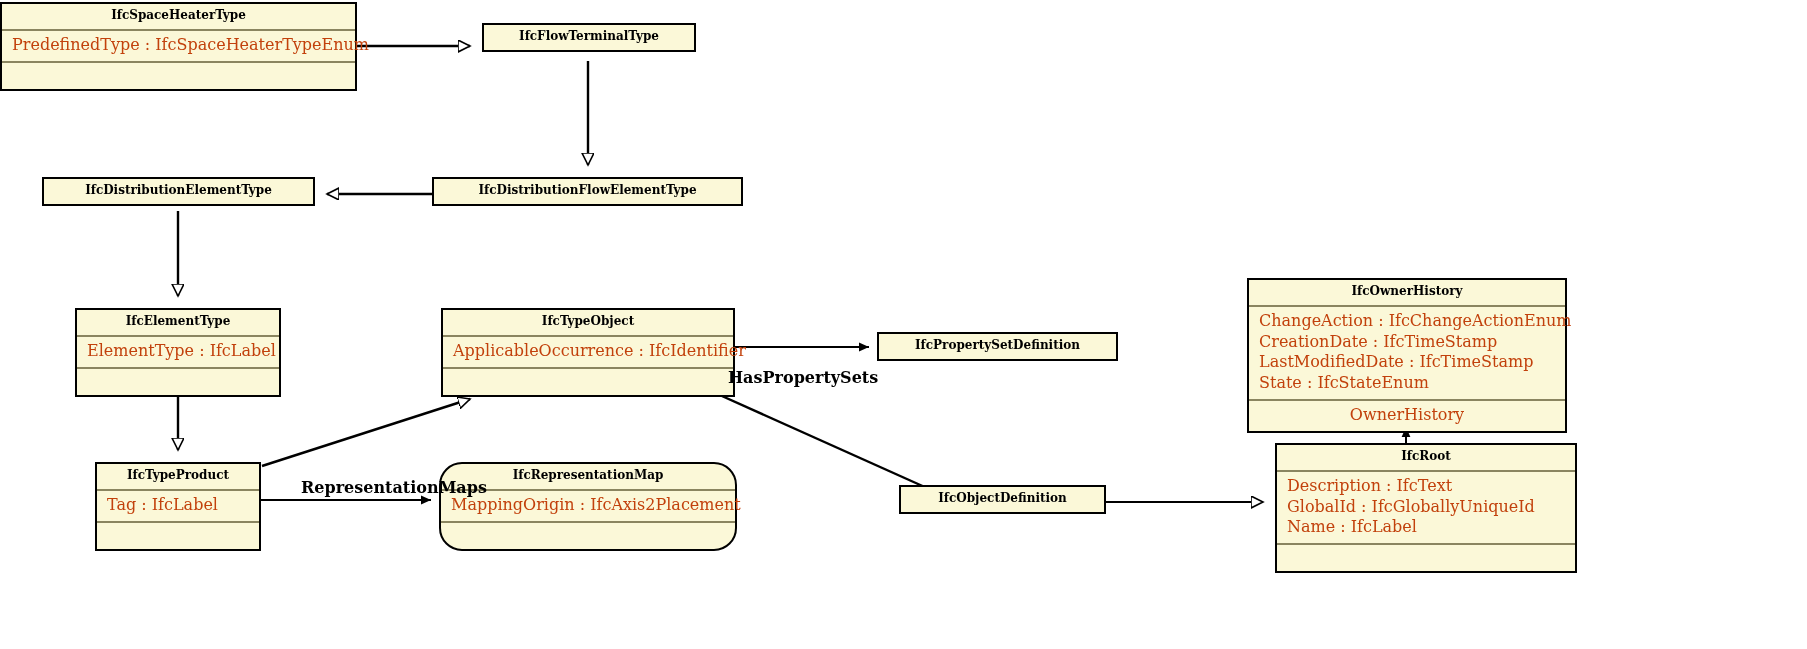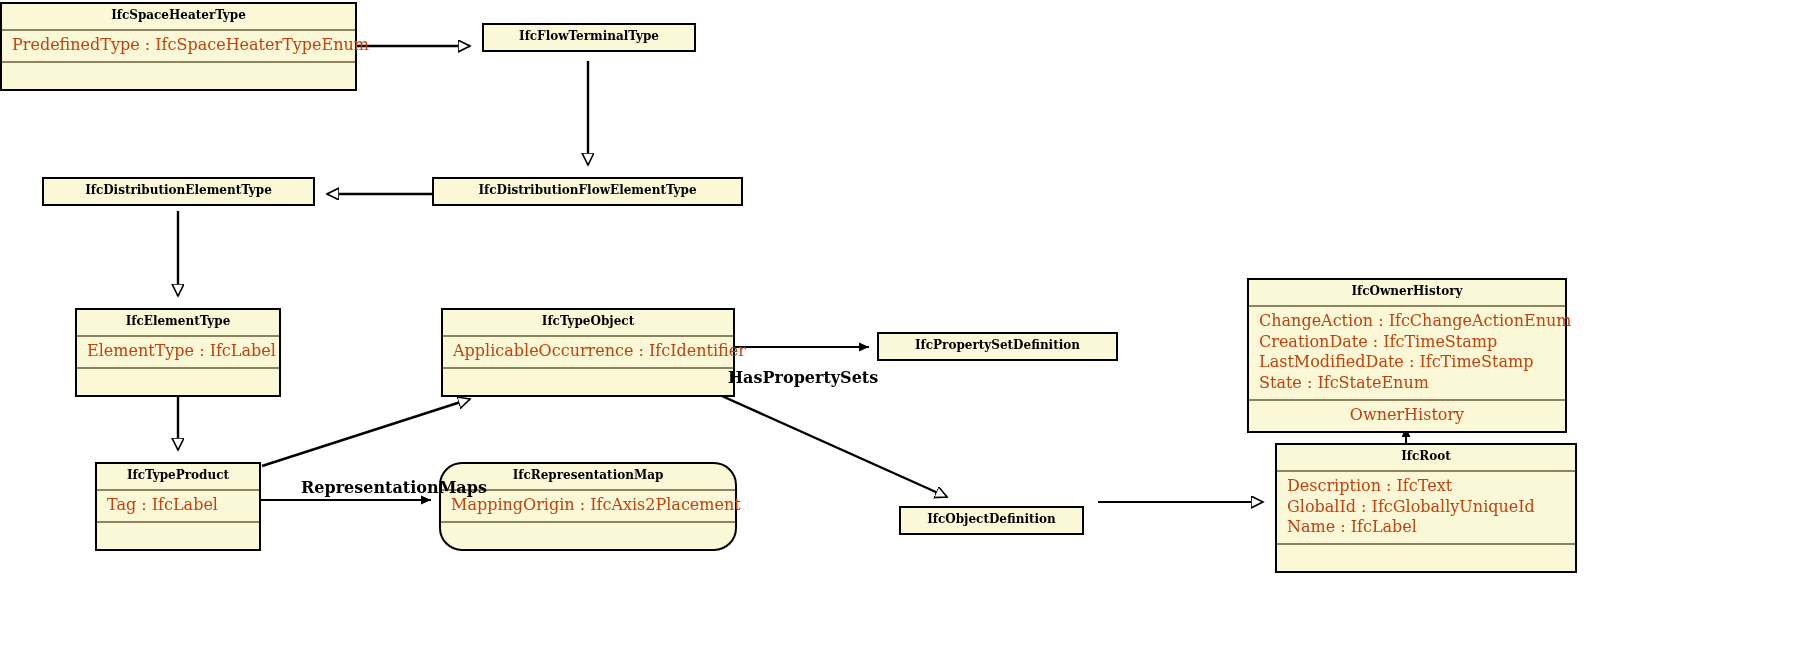--- a/index.html
+++ b/index.html
@@ -195,21 +195,21 @@
   </div>
 
   <div class="uml-class" style="left:439px; top:462px; width:298px;border-radius:23px;">
     <div class="uml-title">IfcRepresentationMap</div>
     <div class="uml-compartment">
       <div class="uml-attr">MappingOrigin : IfcAxis2Placement</div>
     </div>
     <div class="uml-compartment empty"></div>
   </div>
 
-  <div class="uml-class" style="left:899px; top:506px; width:185px;">
+  <div class="uml-class" style="left:899px; top:485px; width:207px;">
     <div class="uml-title">IfcObjectDefinition</div>
   </div>
 
   <div class="uml-class" style="left:1275px; top:443px; width:302px;">
     <div class="uml-title">IfcRoot</div>
     <div class="uml-compartment">
       <div class="uml-attr">Description : IfcText</div>
       <div class="uml-attr">GlobalId : IfcGloballyUniqueId</div>
       <div class="uml-attr">Name : IfcLabel</div>
     </div>

